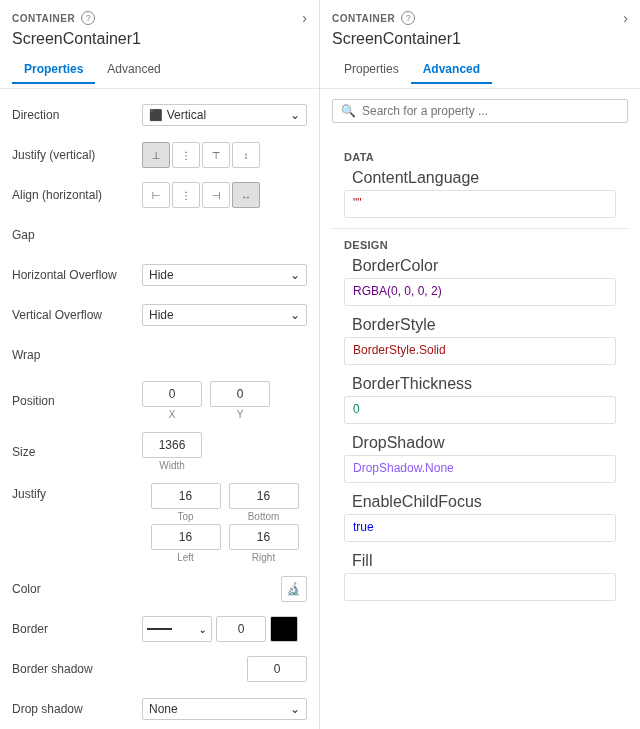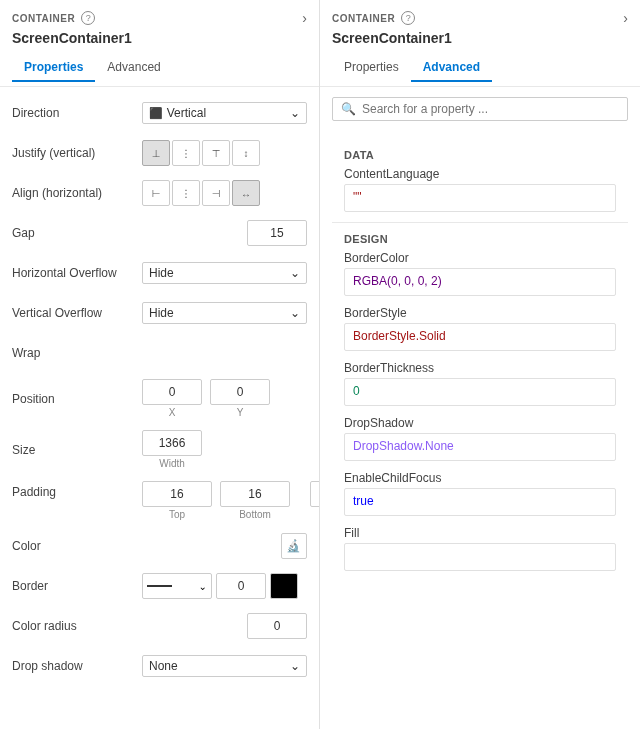--- a/index.html
+++ b/index.html
@@ -57,22 +57,22 @@
     }
 
     .chevron-right {
       margin-left: auto;
       color: #666;
       font-size: 14px;
       cursor: pointer;
     }
 
     .panel-title {
-      font-size: 14px;
-      font-weight: 700;
+      font-size: 16px;
+      font-weight: 400;
       color: #333;
       margin-bottom: 8px;
     }
 
     .tabs {
       display: flex;
       gap: 0;
     }
 
     .tab {
@@ -218,22 +218,22 @@
       gap: 2px;
     }
 
     .field-sublabel {
       font-size: 10px;
       color: #888;
     }
 
     .padding-grid {
       display: flex;
-      flex-direction: row;
-      gap: 20px;
+      flex-direction: column;
+      gap: 2px;
       flex: 1;
     }
 
     .padding-row {
       display: flex;
       justify-content: center;
       gap: 8px;
     }
 
     .border-row {
@@ -311,23 +311,24 @@
       font-weight: 600;
       color: #555;
       letter-spacing: 0.3px;
     }
 
     .prop-field {
       margin: 0 12px 10px 12px;
     }
 
     .prop-field-label {
-      font-size: 12px;
+      font-size: 16px;
       color: #444;
       margin-bottom: 3px;
+      margin-left: 8px;
     }
 
     .prop-field-value {
       border: 1px solid #e0e0e0;
       border-radius: 2px;
       padding: 5px 8px;
       font-size: 12px;
       min-height: 28px;
       background: #fff;
     }
@@ -408,23 +409,20 @@
           <div class="btn-icon" title="Left">⊢</div>
           <div class="btn-icon" title="Center">⋮</div>
           <div class="btn-icon" title="Right">⊣</div>
           <div class="btn-icon active" title="Stretch">↔</div>
         </div>
       </div>
     </div>
 
     <div class="prop-row">
       <div class="prop-label">Gap</div>
-      <div class="prop-control">
-        <input class="num-input" type="text" style="width: 60px; margin-left: auto;" value="15">
-      </div>
     </div>
 
     <div class="prop-row">
       <div class="prop-label">Horizontal Overflow</div>
       <div class="prop-control">
         <div class="select-box">
           <span>Hide</span>
           <span>⌄</span>
         </div>
       </div>
@@ -470,21 +468,21 @@
             <div class="pos-field">
               <input class="num-input" type="text" value="1366" style="">
               <span class="field-sublabel">Width</span>
             </div>
           </div>
         </div>
       </div>
     </div>
 
     <div class="prop-row" style="align-items: flex-start;">
-      <div class="prop-label" style="margin-top:4px;">Padding</div>
+      <div class="prop-label" style="margin-top:4px;">Justify</div>
       <div class="prop-control">
         <div class="padding-grid">
           <div class="padding-row">
             <div class="pos-field">
               <input class="num-input" type="text" style="width: 70px;" value="16">
               <span class="field-sublabel">Top</span>
             </div>
             <div class="pos-field">
               <input class="num-input" type="text" style="width: 70px;" value="16">
               <span class="field-sublabel">Bottom</span>
@@ -521,21 +519,21 @@
             <div class="border-style-line"></div>
             <span style="font-size:10px; margin-left:auto;">⌄</span>
           </div>
           <input class="num-input" type="text" style="width: 50px;" value="0">
           <div class="color-black"></div>
         </div>
       </div>
     </div>
 
     <div class="prop-row">
-      <div class="prop-label">Color radius</div>
+      <div class="prop-label">Border shadow</div>
       <div class="prop-control" style="justify-content:flex-end;">
         <input class="num-input" type="text" style="width: 60px;" value="0">
       </div>
     </div>
 
     <div class="prop-row">
       <div class="prop-label">Drop shadow</div>
       <div class="prop-control">
         <div class="select-box">
           <span>None</span>

